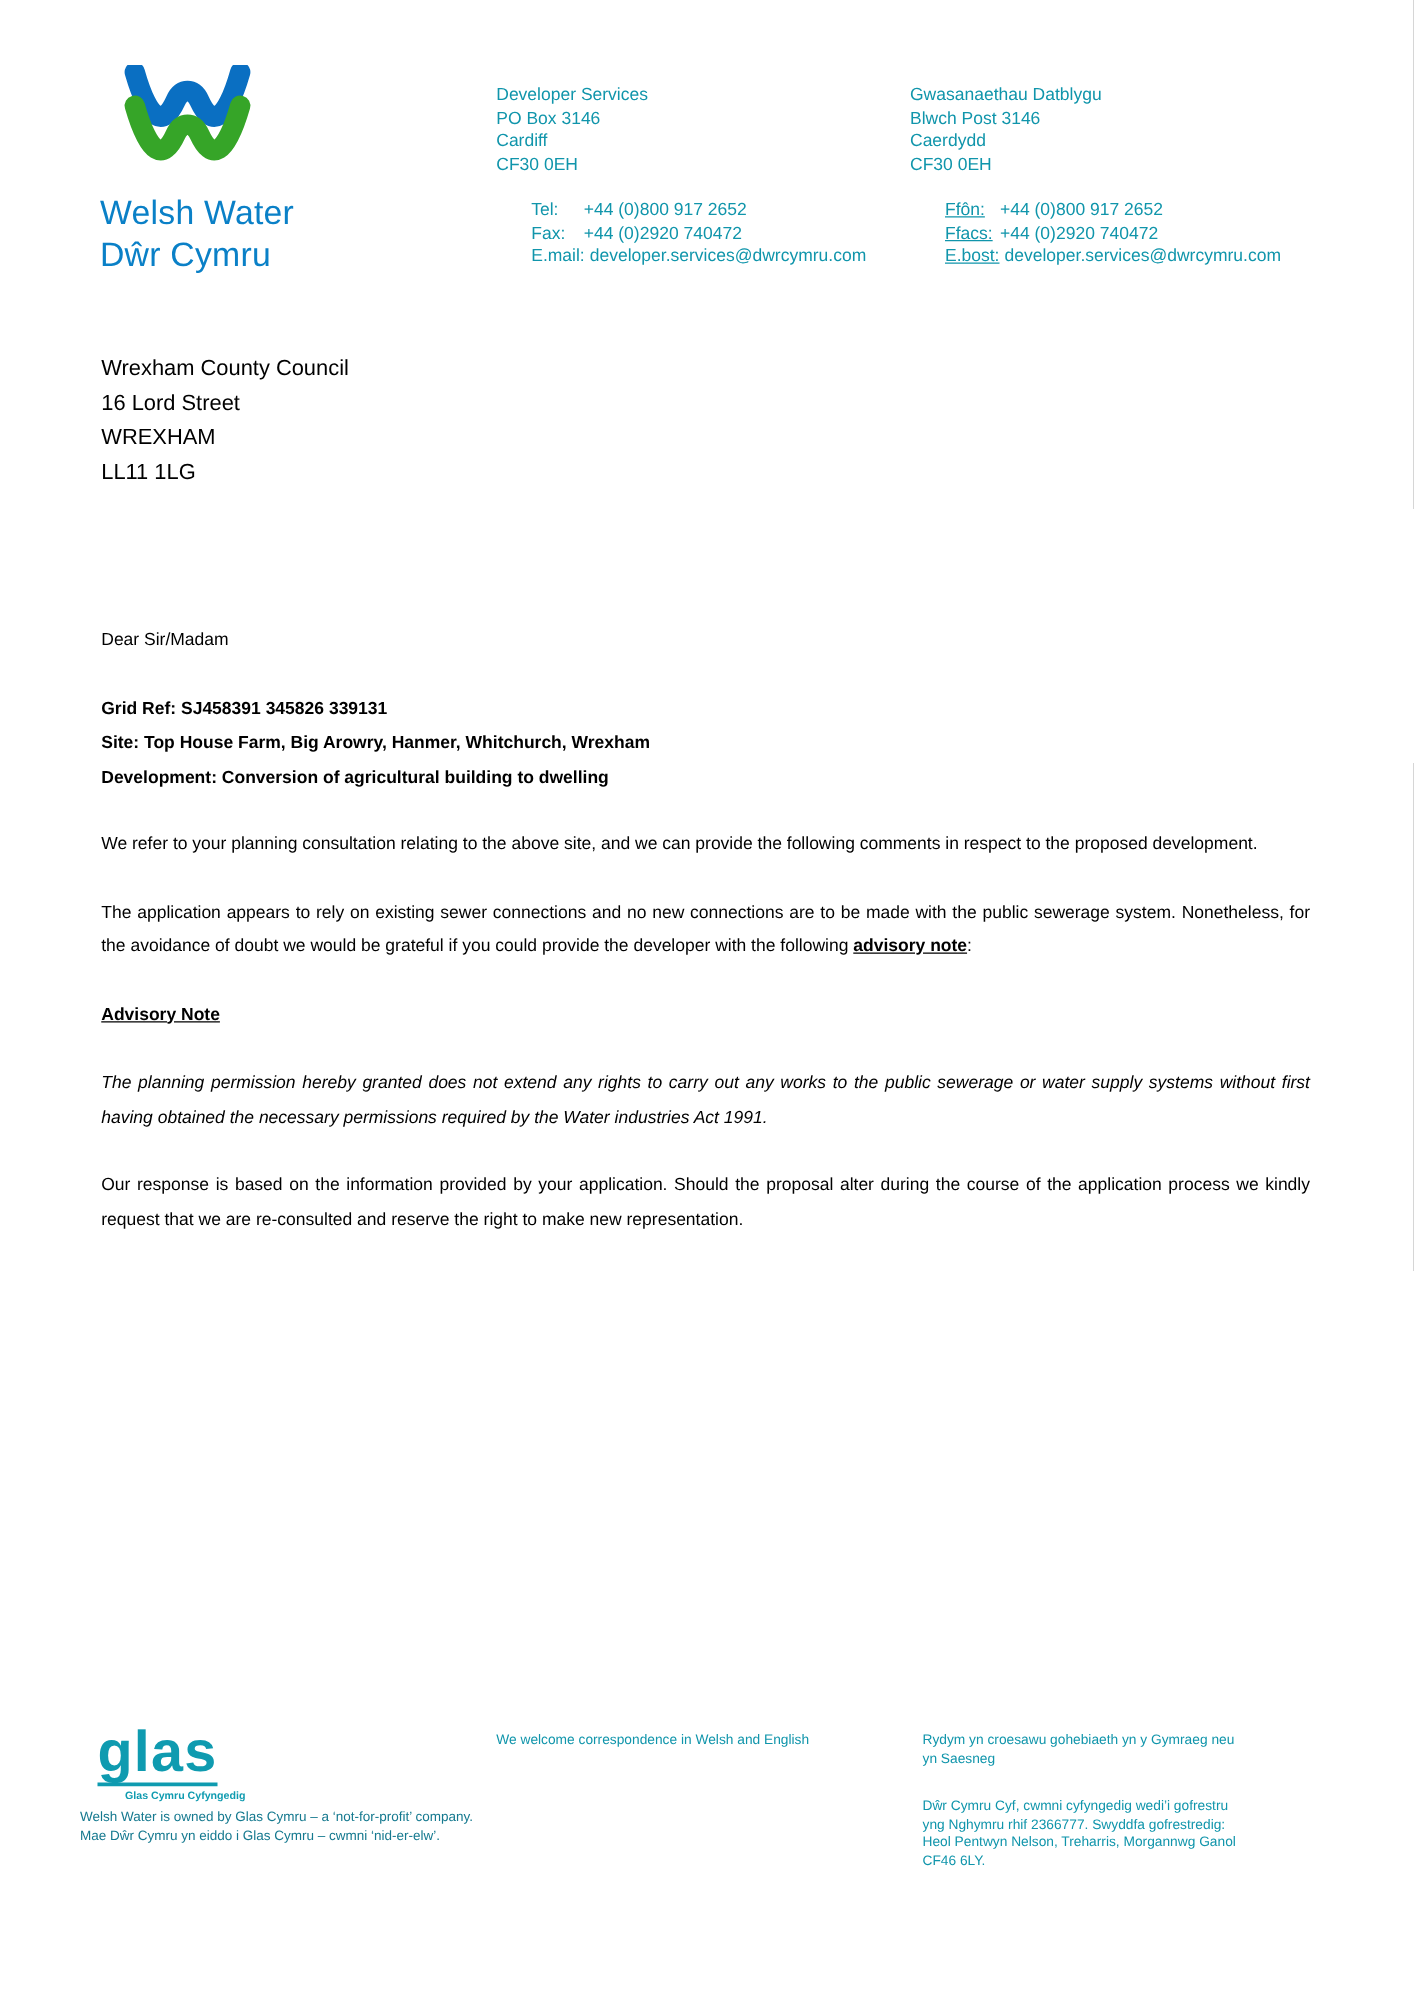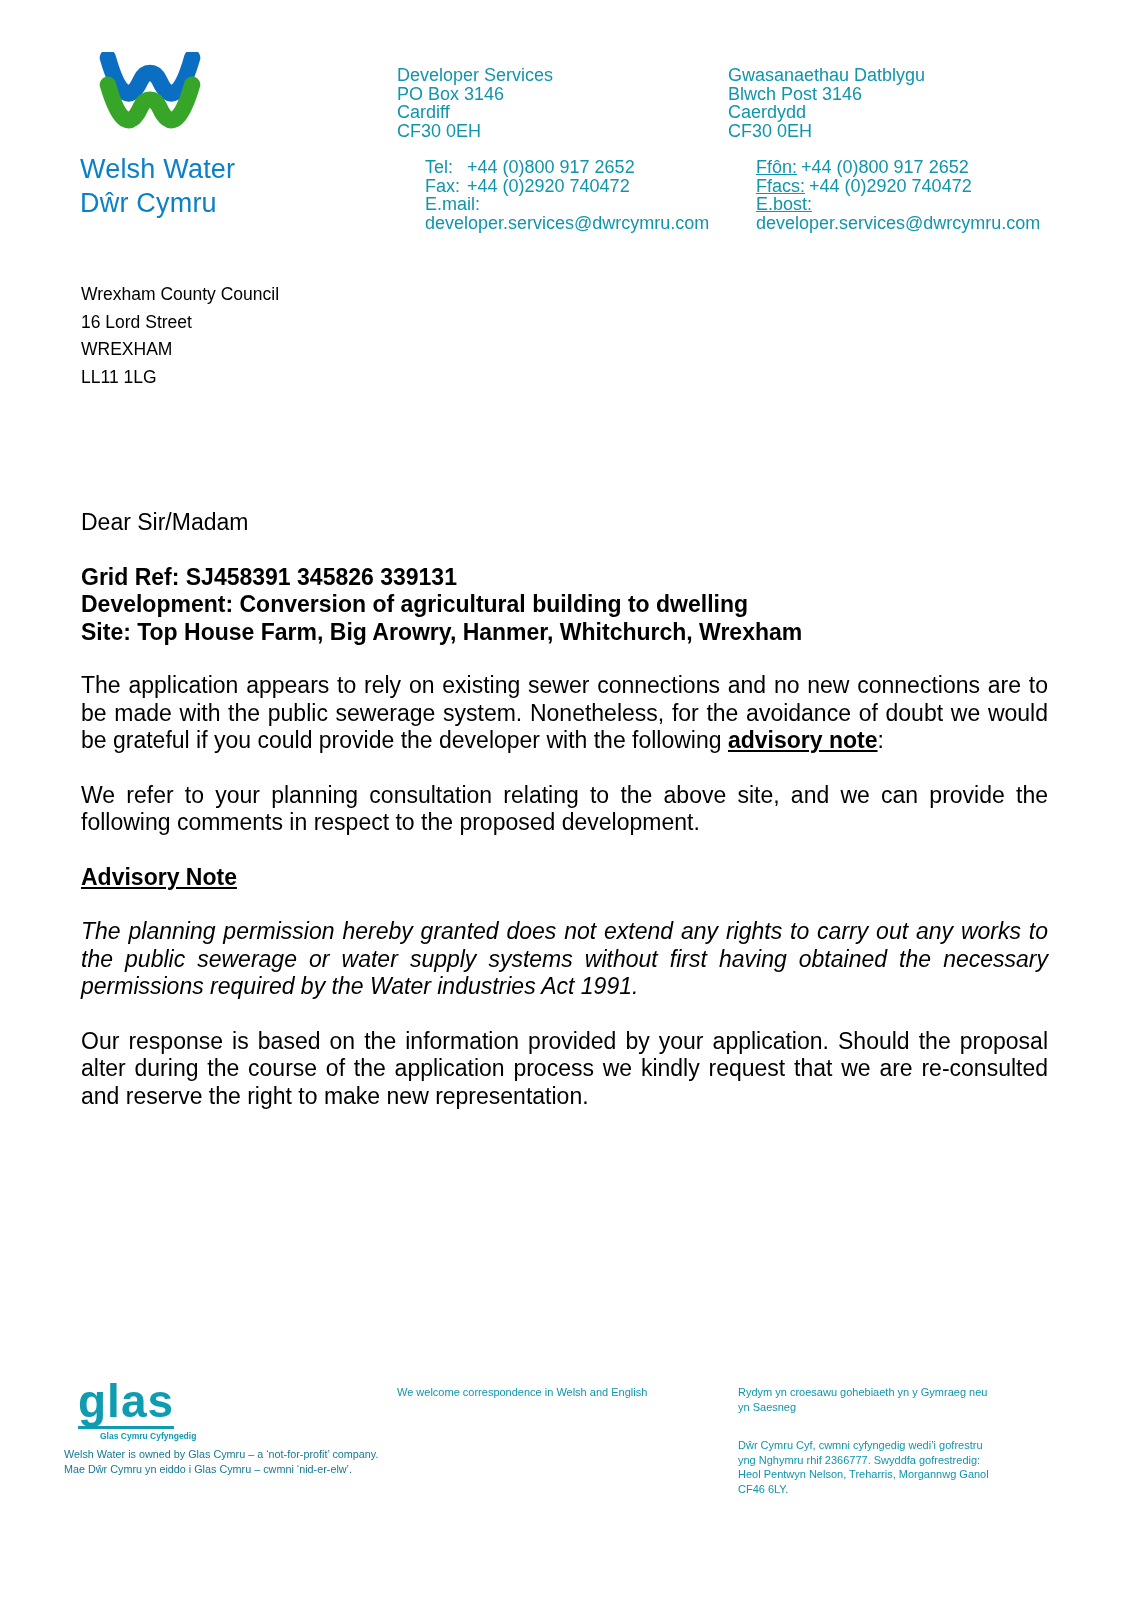--- a/index.html
+++ b/index.html
@@ -9,31 +9,31 @@
     background:#ffffff;
     font-family:"Liberation Sans", sans-serif;
     color:#000;
     overflow:hidden;
     margin:0 auto;
   }
   
   .logo-block{position:absolute;left:80px;top:52px;width:230px;}
   .wave-wrap{margin-left:18px;}
   .logo-text{margin-top:4px;font-size:27px;line-height:34px;color:#0a80c7;letter-spacing:.2px;}
-  .header-col{position:absolute;top:66px;width:310px;font-size:18px;line-height:18.5px;color:#1095ab;}
+  .header-col{position:absolute;top:66px;width:310px;font-size:14px;line-height:18.5px;color:#1095ab;}
   .header-col.en{left:397px;}
   .header-col.cy{left:728px;}
   .header-col .contact{margin-top:18px;margin-left:28px;}
   .header-col .lbl{display:inline-block;min-width:38px;margin-right:4px;}
   .header-col.cy .lbl{min-width:40px;text-decoration:underline;}
   
   .recipient{position:absolute;left:81px;top:281px;font-size:17.5px;line-height:27.5px;color:#000;}
   .refs{position:absolute;left:710px;top:392px;font-size:17.5px;line-height:28.5px;font-weight:bold;}
   
-  .body{position:absolute;left:81px;top:509px;width:967px;font-size:23px;line-height:27.5px;}
+  .body{position:absolute;left:81px;top:498px;width:967px;font-size:14px;line-height:27.5px;}
   .body p{margin:0 0 27px 0;text-align:justify;}
   .salutation{margin-bottom:27px;}
   .gridblock{font-weight:bold;margin-bottom:26px;}
   .bold-underline{font-weight:bold;text-decoration:underline;}
   .advisory-heading{font-weight:bold;text-decoration:underline;margin-bottom:27px;}
   .italic{font-style:italic;}
   
   .glas-block{position:absolute;left:78px;top:1378px;color:#0f9bb0;}
   .glas-word{font-size:46px;line-height:46px;font-weight:bold;letter-spacing:1px;display:inline-block;border-bottom:3px solid #0f9bb0;padding-bottom:2px;}
   .glas-caption{font-size:8.5px;font-weight:bold;margin-top:2px;margin-left:22px;}
@@ -91,27 +91,27 @@
     <div>WREXHAM</div>
     <div>LL11 1LG</div>
   </div>
 
 
   <div class="body">
     <div class="salutation">Dear Sir/Madam</div>
 
     <div class="gridblock">
       <div>Grid Ref: SJ458391 345826 339131</div>
+      <div>Site: Top House Farm, Big Arowry, Hanmer, Whitchurch, Wrexham</div>
       <div>Development: Conversion of agricultural building to dwelling</div>
-      <div>Site: Top House Farm, Big Arowry, Hanmer, Whitchurch, Wrexham</div>
     </div>
 
+    <p>We refer to your planning consultation relating to the above site, and we can provide the following comments in respect to the proposed development.</p>
+
     <p><span>The application appears to rely on existing sewer connections and no new connections are to be made with the public sewerage system. Nonetheless, for the avoidance of doubt we would be grateful if you could provide the developer with the following </span><span class="bold-underline">advisory note</span><span>:</span></p>
-
-    <p>We refer to your planning consultation relating to the above site, and we can provide the following comments in respect to the proposed development.</p>
 
     <div class="advisory-heading">Advisory Note</div>
 
     <p class="italic">The planning permission hereby granted does not extend any rights to carry out any works to the public sewerage or water supply systems without first having obtained the necessary permissions required by the Water industries Act 1991.</p>
 
     <p>Our response is based on the information provided by your application.  Should the proposal alter during the course of the application process we kindly request that we are re-consulted and reserve the right to make new representation.</p>
   </div>
 
   <div class="glas-block">
     <span class="glas-word">glas</span>

